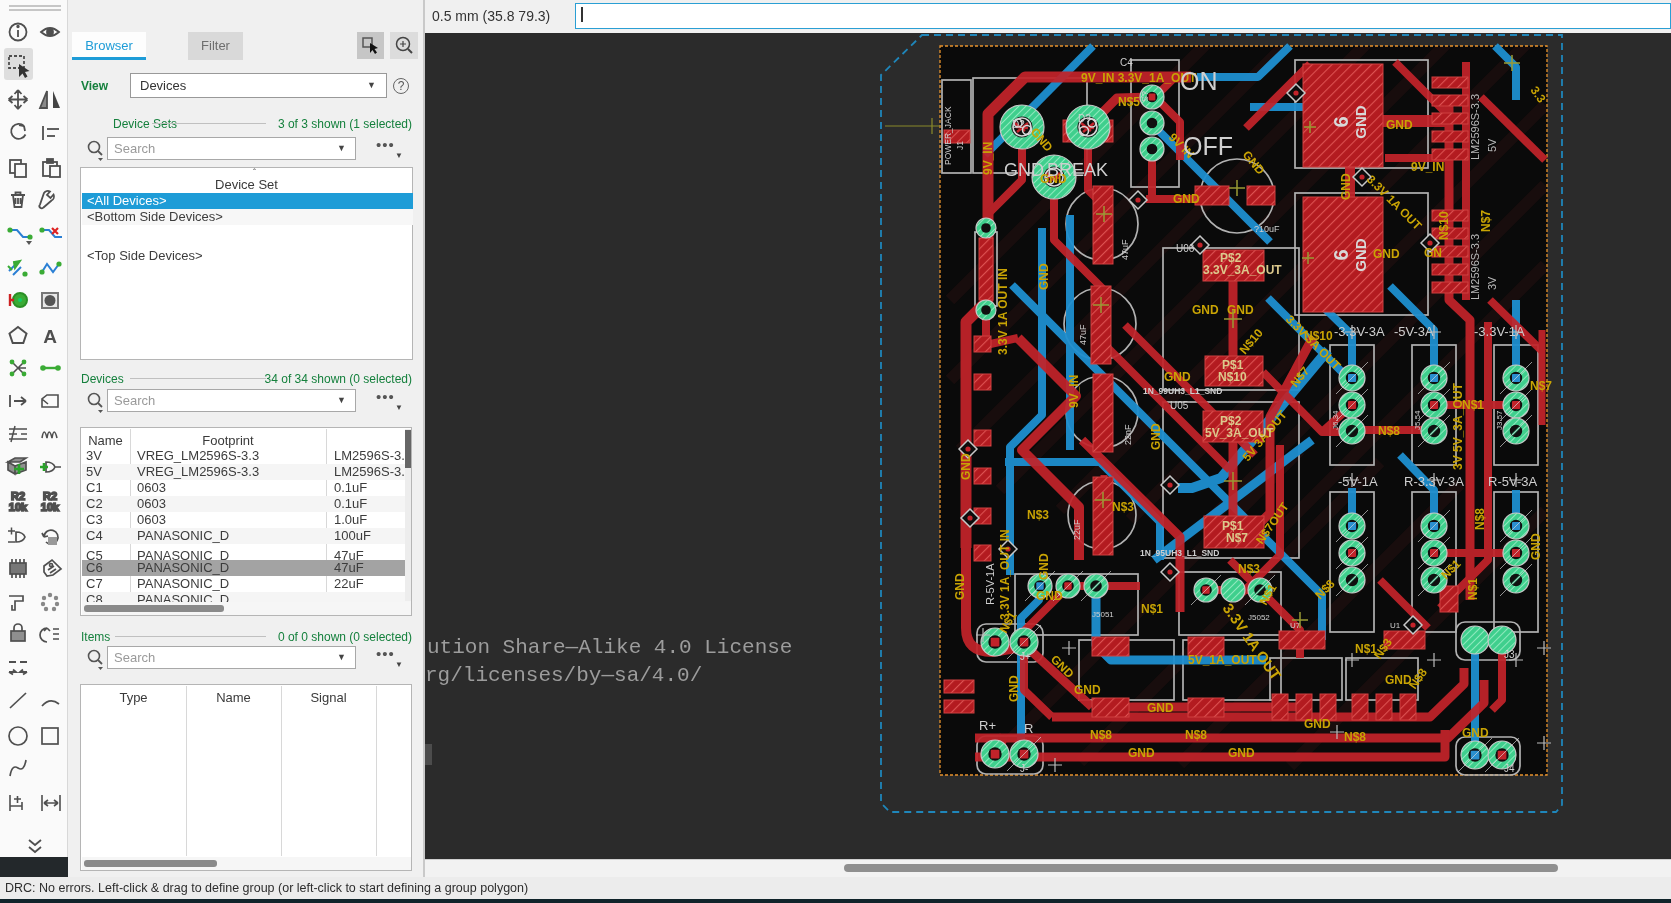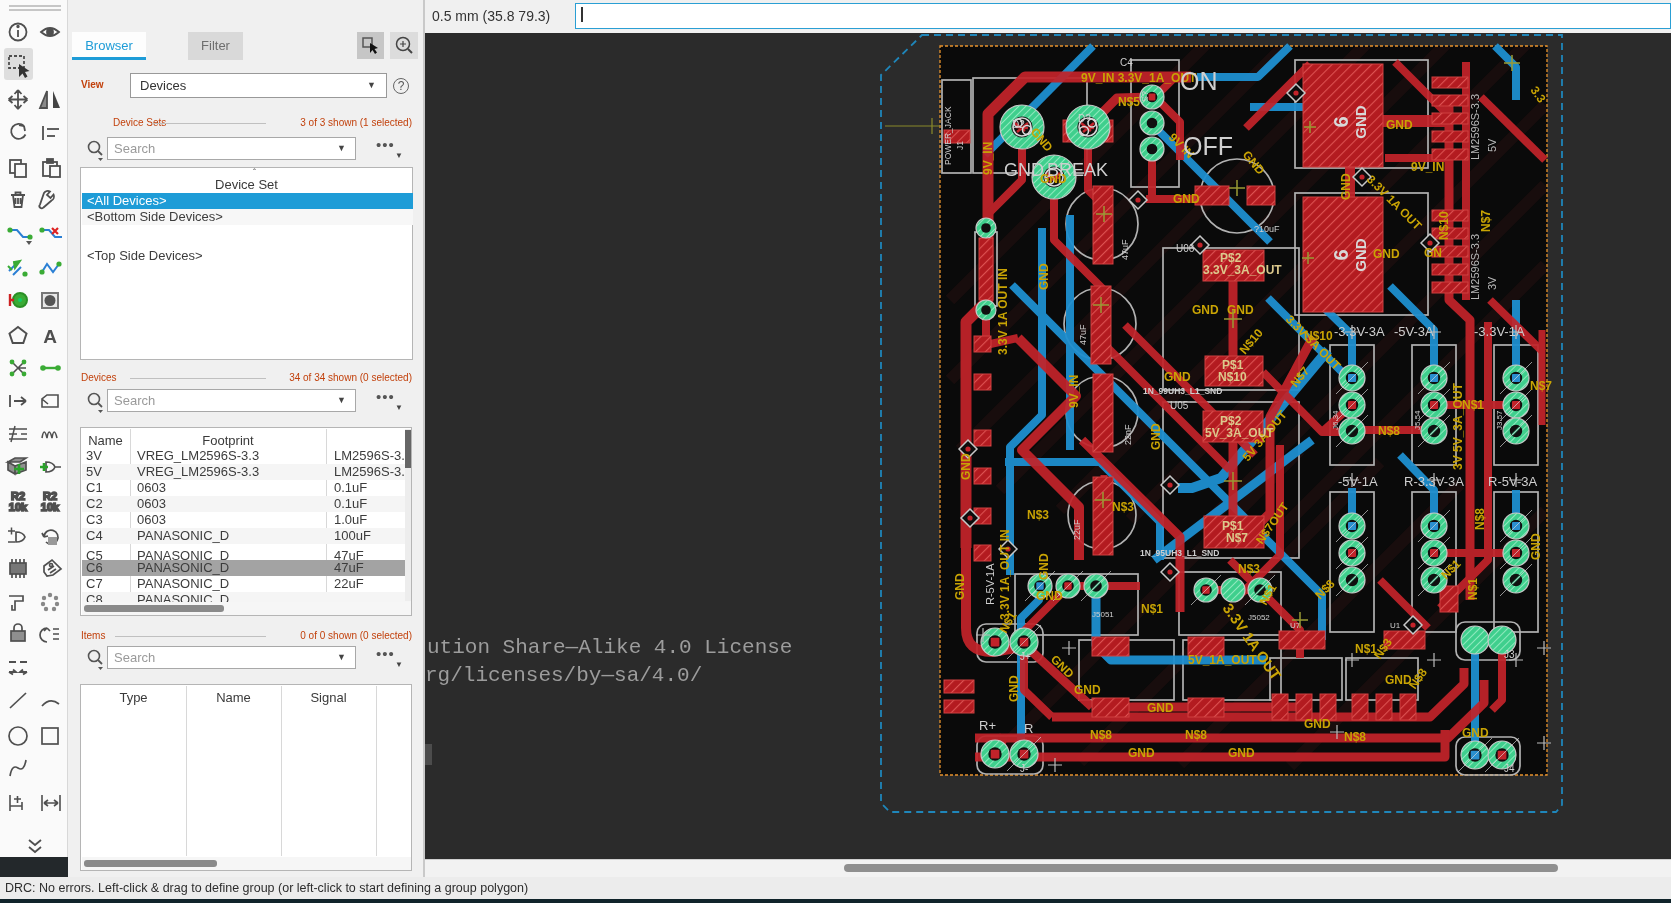--- a/index.html
+++ b/index.html
@@ -10,21 +10,21 @@
 
 
 #toolbar { left:0; top:0; width:68px; height:857px; background:#fafafa; border-right:1px solid #d8d8d8; }
 #toolbar-dark { left:0; top:857px; width:68px; height:20px; background:#23282b; }
 
 
 #panel { left:68px; top:0; width:357px; height:877px; background:#f0f0f0; }
 .tabbar { position:absolute; left:0; top:0; width:357px; height:28px; background:#f0f0f0; }
 .tab { position:absolute; top:0; height:28px; font-size:13px; color:#6e6e6e; text-align:center; line-height:28px; background:#d9d9d9; }
 .tab.active { background:#fdfdfd; color:#1e9cd7; border-bottom:3px solid #1e9cd7; }
-.seclabel { font-size:10px; color:#c2410c; white-space:nowrap; }
+.seclabel { font-size:12px; color:#15803d; white-space:nowrap; }
 .secline { position:absolute; height:1px; background:#c0c0c0; }
 .searchbox { position:absolute; height:23px; background:#fff; border:1px solid #a8a8a8; font-size:13px; color:#9a9a9a; line-height:21px; padding-left:6px; }
 .dots { position:absolute; font-size:15px; color:#555; letter-spacing:1px; }
 .tbl { position:absolute; background:#fff; border:1px solid #b5b5b5; }
 .thead { position:absolute; font-size:13px; color:#3a3a3a; text-align:center; }
 .trow { position:absolute; left:1px; height:16px; font-size:13px; color:#3c3c3c; line-height:16px; white-space:nowrap; overflow:hidden; }
 .colsep { position:absolute; top:1px; width:1px; background:#d8d8d8; }
 
 
 #topbar { left:425px; top:0; width:1246px; height:33px; background:#f0f0f0; }

